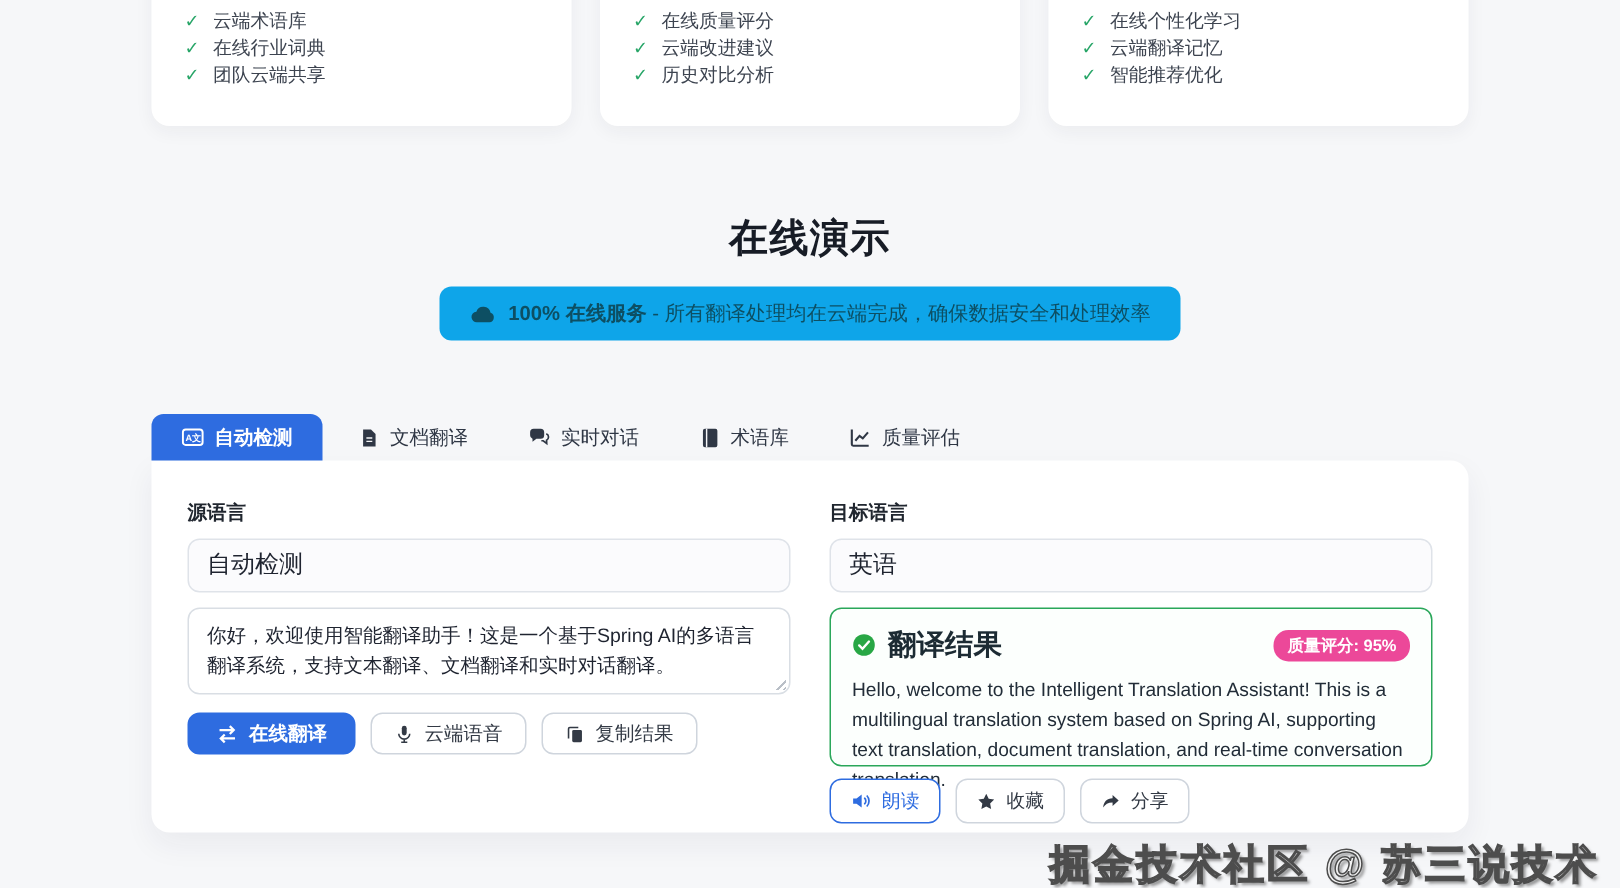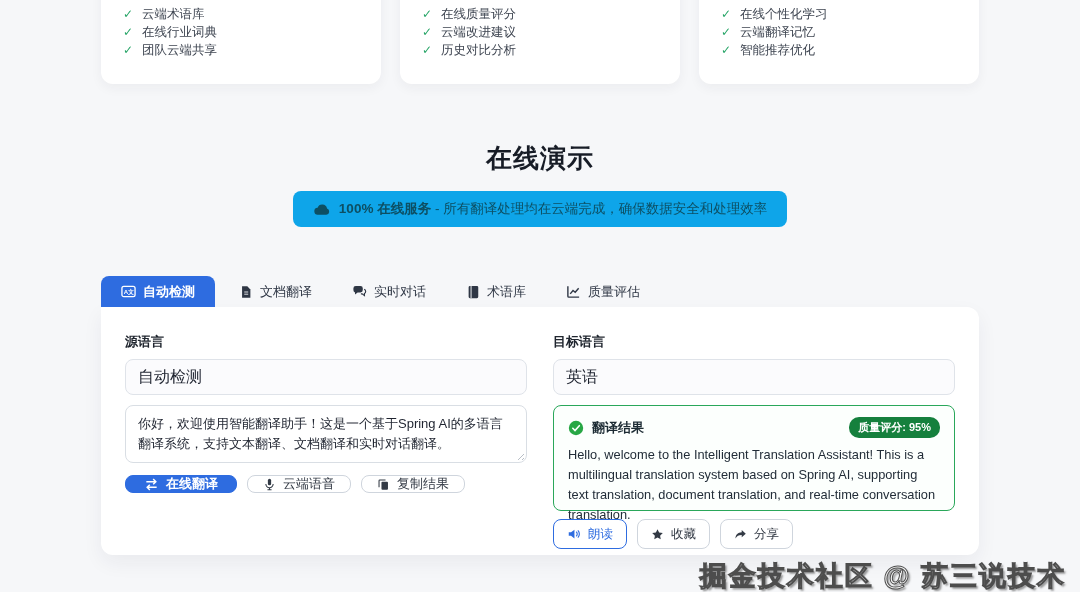--- a/index.html
+++ b/index.html
@@ -71,36 +71,36 @@
   }
   .ta-wrap::after {
     content: ""; position: absolute; right: 3px; bottom: 3px; width: 9px; height: 9px;
     background: repeating-linear-gradient(135deg, transparent 0 2px, #b9bfc7 2px 3px);
     clip-path: polygon(100% 0, 100% 100%, 0 100%);
   }
   .btn-row { margin-top: 12px; display: flex; gap: 10px; }
   .btn {
     display: inline-flex; align-items: center; gap: 7px;
     border-radius: 8px; font-size: 13px; cursor: pointer;
-    padding: 0 15px; height: 18px; background: #fff;
+    padding: 0 15px; height: 28px; background: #fff;
     border: 1px solid #cfd5dd; color: #333a45;
   }
   .btn.primary { background: #2e6ce0; border-color: #2e6ce0; color: #fff; font-weight: 700; padding: 0 18px; }
   .btn.small { height: 30px; font-size: 12.5px; padding: 0 13px; }
   .btn.blue-outline { border-color: #2e6ce0; color: #2e6ce0; }
 
   
   .result {
     margin-top: 10px; border: 1.5px solid #2aa75a; background: #fcfffd;
     border-radius: 8px; padding: 11px 14px; height: 106px;
   }
   .result-head { display: flex; align-items: center; justify-content: space-between; }
-  .result-title { display: flex; align-items: center; gap: 8px; font-size: 13px; font-weight: 700; color: #1c2b33; }
+  .result-title { display: flex; align-items: center; gap: 8px; font-size: 19px; font-weight: 700; color: #1c2b33; }
   .badge {
-    background: #15803d; color: #fff; font-size: 11px; font-weight: 700;
+    background: #ec4899; color: #fff; font-size: 11px; font-weight: 700;
     padding: 3px 9px; border-radius: 10px; white-space: nowrap;
   }
   .result-text { margin-top: 7px; font-size: 12.8px; line-height: 20px; color: #222d38; }
   .actions { margin-top: 8px; display: flex; gap: 10px; }
 
   
   .watermark {
     position: absolute; right: 14px; top: 558px;
     font-size: 27px; font-weight: 700; letter-spacing: 2px;
     color: #f2f2f2; -webkit-text-stroke: 1px #4d4d4d;

